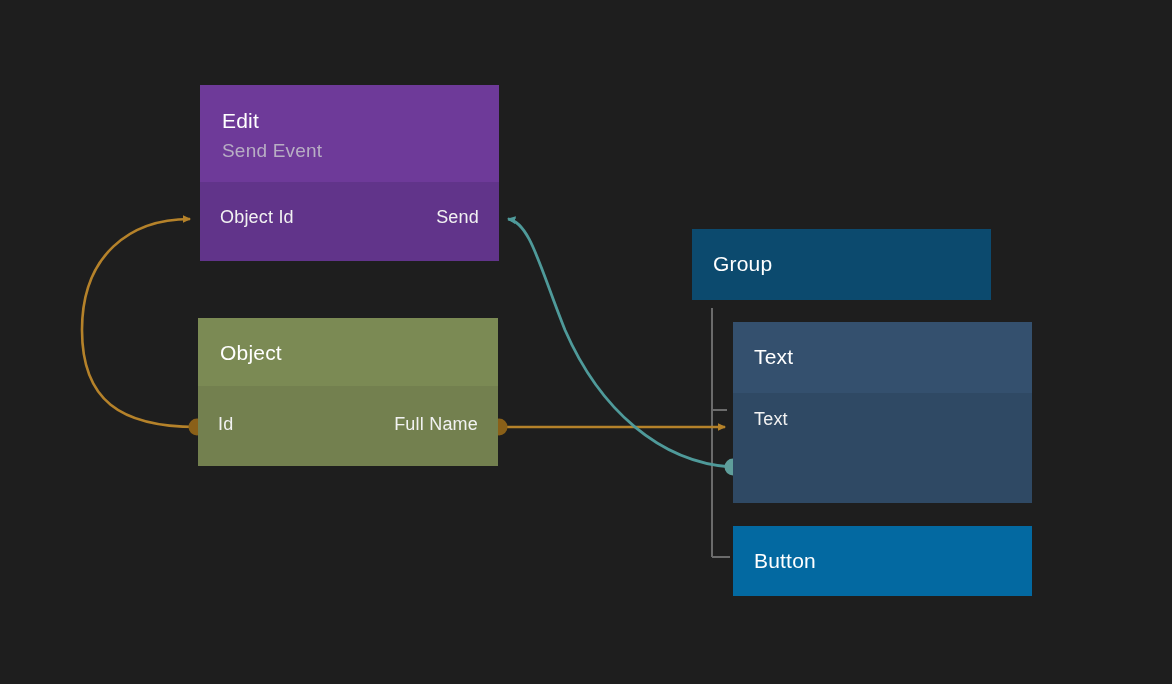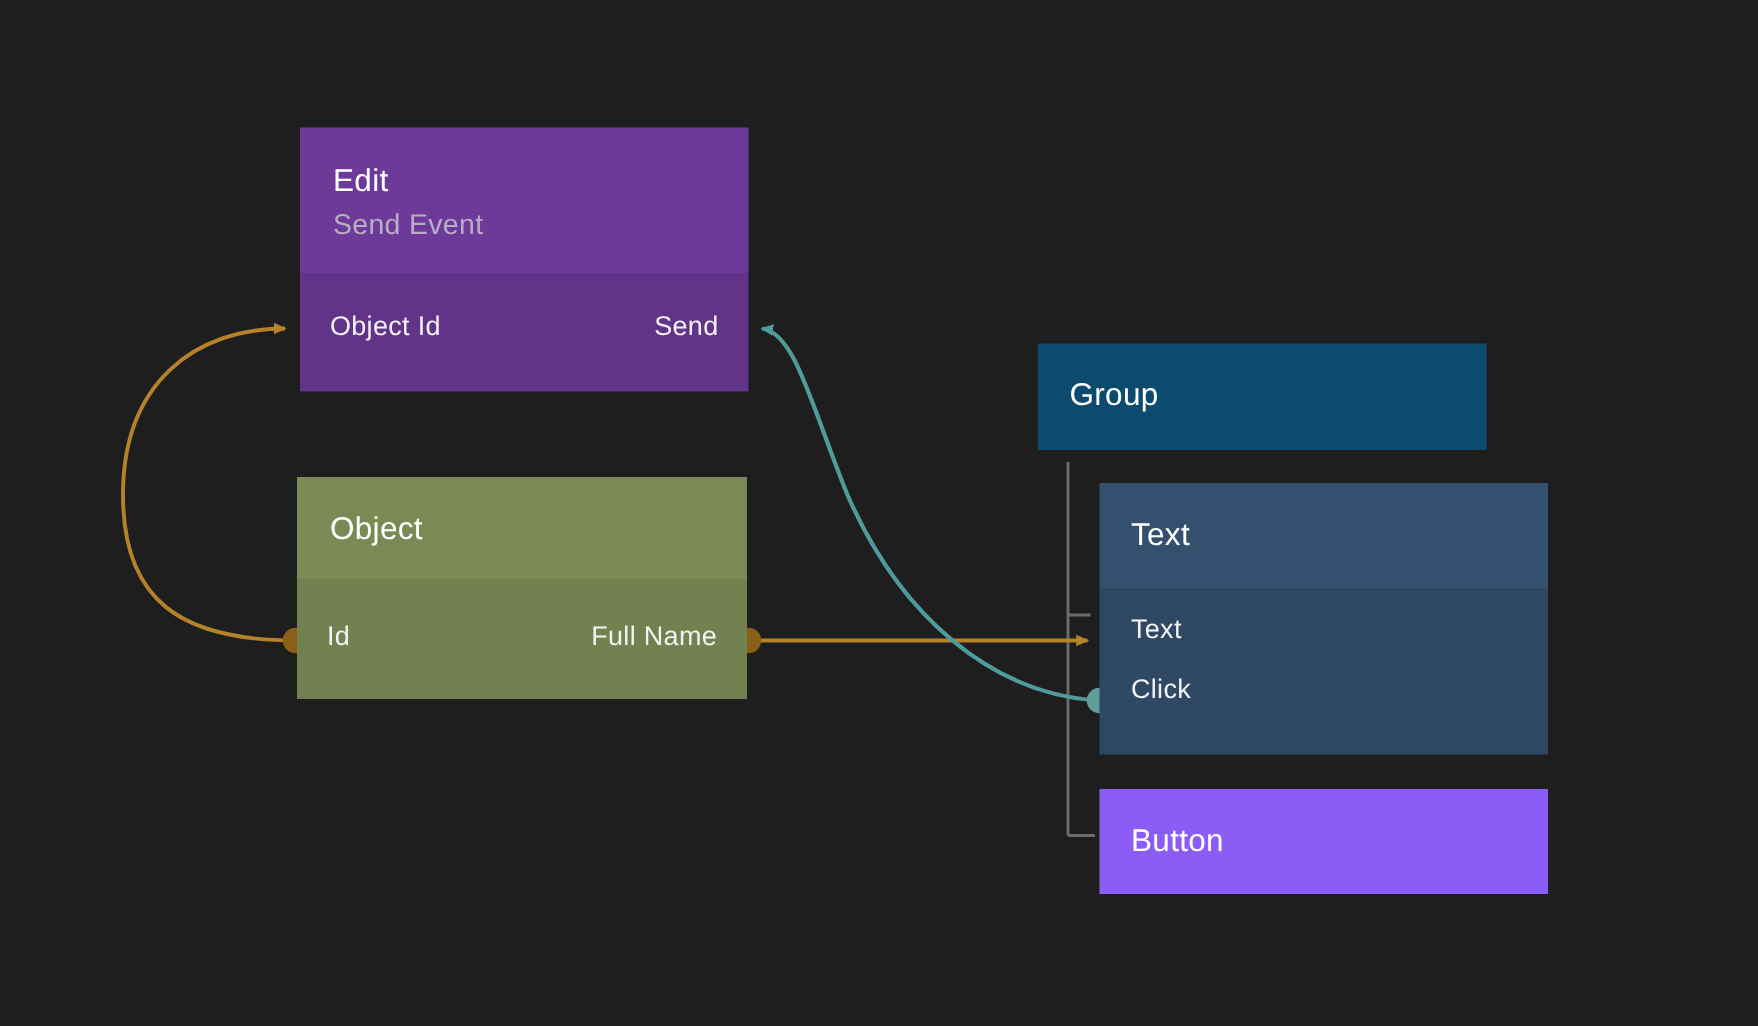--- a/index.html
+++ b/index.html
@@ -135,21 +135,21 @@
     padding-top: 6px;
   }
   #node-text .port-row { padding: 0 21px; }
 
   
   #node-button {
     left: 733px;
     top: 526px;
     width: 299px;
     height: 70px;
-    background: #8b5cf6;
+    background: #0369a1;
     padding: 24px 21px 0 21px;
   }
 </style>
 </head>
 <body>
 
 <div id="canvas">
 
   <svg class="edges" width="1172" height="684" viewBox="0 0 1172 684">
     <defs>
@@ -208,23 +208,20 @@
   </div>
 
   <div class="node" id="node-text">
     <div class="node-header">
       <div class="node-title">Text</div>
     </div>
     <div class="node-body">
       <div class="port-row">
         <span class="port-label">Text</span>
       </div>
-      <div class="port-row">
-        <span class="port-label">Click</span>
-      </div>
     </div>
   </div>
 
   <div class="node" id="node-button">
     <div class="node-title">Button</div>
   </div>
 
 </div>
 
 </body></html>

